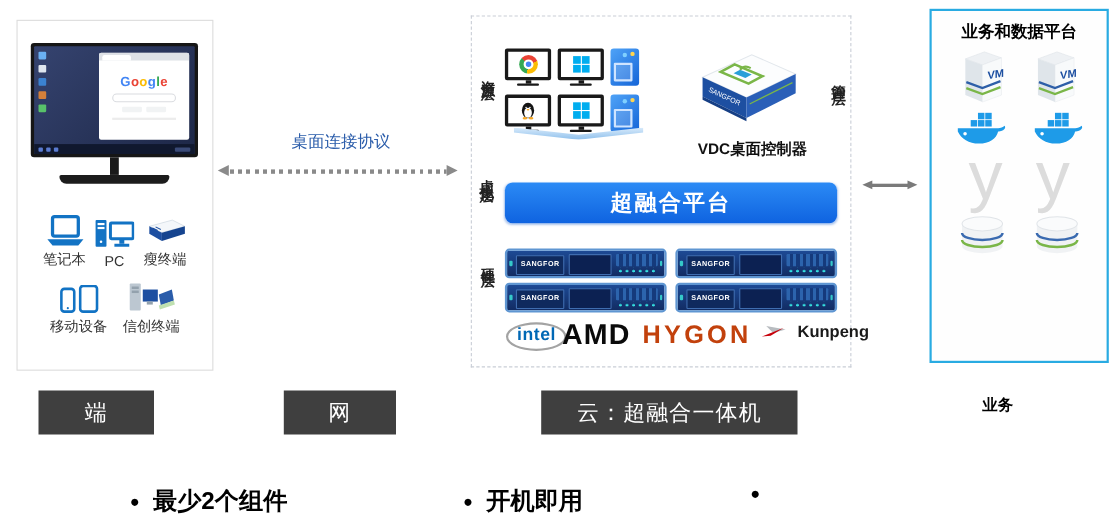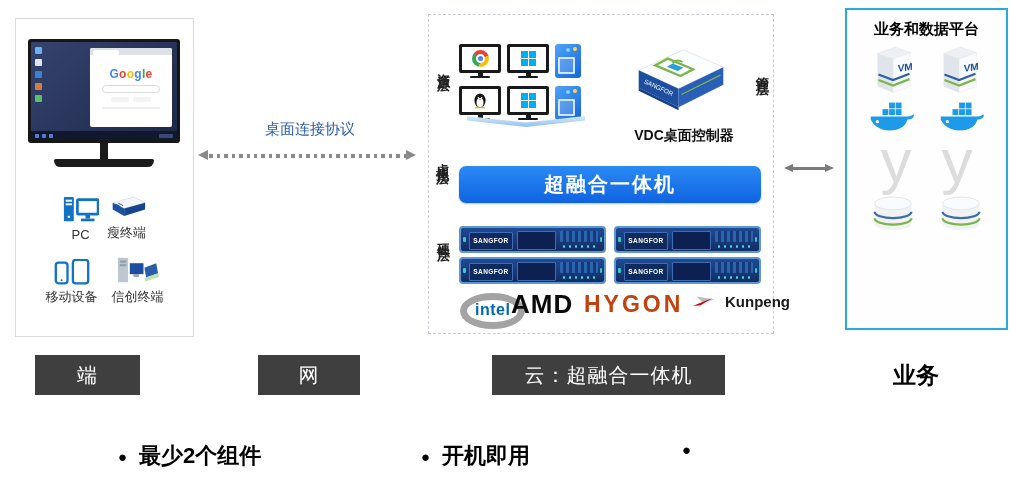--- a/index.html
+++ b/index.html
@@ -98,21 +98,21 @@
   .rack-brand{position:absolute;left:8px;top:3.5px;height:16px;width:42px;background:#0f2a5e;
               border:1px solid #3f6db0;border-radius:1px;color:#fff;font-size:6.5px;font-weight:bold;
               display:flex;align-items:center;justify-content:center;letter-spacing:.4px;}
   .rack-screen{position:absolute;left:56px;top:3px;width:37px;height:17px;background:#0c2152;border:1px solid #3f6db0;border-radius:1px;}
   .rack-slots{position:absolute;left:99px;top:3px;right:6px;height:11px;
               background:repeating-linear-gradient(90deg,#2c64ad 0 3px,#153a7c 3px 6px);border-radius:1px;}
   .rack-dots{position:absolute;left:99px;right:6px;top:15px;height:5px;
              background-image:radial-gradient(circle,#35e0e0 1px,transparent 1.4px);background-size:6px 5px;background-position:1px 1px;}
 
   .vendors{position:absolute;left:0;right:0;top:270px;height:36px;}
-  .intel{position:absolute;left:31px;top:8px;color:#0068b5;border:7px solid #a3a3a3;border-radius:50%;
+  .intel{position:absolute;left:31px;top:8px;color:#0068b5;border:2px solid #a3a3a3;border-radius:50%;
          padding:2px 8px 4px;font-size:16px;font-weight:bold;letter-spacing:.5px;line-height:16px;}
   .amd{position:absolute;left:82px;top:4px;font-size:26px;font-weight:bold;color:#0a0a0a;letter-spacing:1px;}
   .hygon{position:absolute;left:155px;top:6px;font-size:23px;font-weight:bold;color:#c2410c;letter-spacing:3px;}
   .kunpeng{position:absolute;left:262px;top:8px;display:flex;align-items:center;gap:10px;}
   .kunpeng-text{font-size:15px;font-weight:bold;color:#1a1a1a;}
 
   
   .solidline{position:absolute;left:792px;top:167px;width:34px;height:2.5px;background:#7a7a7a;}
   .sah-left{left:784px;top:163.5px;border-top:4.5px solid transparent;border-bottom:4.5px solid transparent;border-right:9px solid #7a7a7a;}
   .sah-right{left:825px;top:163.5px;border-top:4.5px solid transparent;border-bottom:4.5px solid transparent;border-left:9px solid #7a7a7a;}
@@ -128,21 +128,21 @@
   .gray-y{font-size:62px;line-height:62px;color:#dcdcdc;font-weight:400;}
   .row-db{margin-top:2px;gap:22px;}
   .biz-caption{margin-top:8px;font-size:13px;color:#3a4f63;text-align:center;line-height:1.55;}
 
   
   .tagbox{position:absolute;top:355px;height:40px;background:#3f3f3f;color:#fff;font-size:20px;
           display:flex;align-items:center;justify-content:center;letter-spacing:1px;}
   .tag-duan{left:35px;width:105px;}
   .tag-wang{left:258px;width:102px;}
   .tag-yun{left:492px;width:233px;}
-  .tag-yewu{position:absolute;left:893px;top:360px;font-size:23px;font-weight:bold;color:#000;text-align:right;}
+  .tag-yewu{position:absolute;left:893px;top:360px;font-size:14px;font-weight:bold;color:#000;text-align:right;}
 
   
   .bullet{position:absolute;top:441px;display:flex;align-items:center;font-size:22px;font-weight:bold;color:#000;}
   .bullet .dot{font-size:15px;margin-right:12px;}
   .bullet1{left:118px;} .bullet2{left:421px;} .bullet3{left:682px;}
 </style>
 </head>
 <body>
 
 <div class="canvas">
@@ -176,20 +176,27 @@
               <i></i>
               <span class="clock"></span>
             </div>
         </div>
       </div>
       <div class="mon-neck"></div>
       <div class="mon-base"></div>
     </div>
 
     <div class="dev-row dev-row1">
+      <div class="dev">
+        <svg viewBox="0 0 38 32" width="36" height="30">
+          <rect x="7" y="2" width="25" height="19" rx="2" fill="none" stroke="#1273c4" stroke-width="3.2"></rect>
+          <path d="M2 24 h35 l-5 6 h-25 z" fill="#1273c4"></path>
+        </svg>
+        <span class="dev-label">笔记本</span>
+      </div>
       <div class="dev">
         <svg viewBox="0 0 40 32" width="36" height="29">
           <rect x="1" y="1" width="11" height="27" rx="1" fill="#1273c4"></rect>
           <rect x="3" y="4" width="7" height="2.2" fill="#fff"></rect>
             <rect x="3" y="8" width="7" height="2.2" fill="#fff"></rect>
           <circle cx="6.5" cy="23" r="1.3" fill="#fff"></circle>
           <rect x="16" y="4" width="23" height="16" rx="1" fill="none" stroke="#1273c4" stroke-width="3"></rect>
           <rect x="25" y="21" width="5" height="4" fill="#1273c4"></rect>
           <rect x="20" y="25" width="15" height="3" fill="#1273c4"></rect>
         </svg>
@@ -306,21 +313,21 @@
         <polygon points="14,46 55,66 55,69 14,49" fill="#163f85"></polygon>
         <polygon points="44,16 70,27 57,34 31,23" fill="none" stroke="#7ab648" stroke-width="2.4"></polygon>
         <polygon points="49,21 60,25.5 54,28.8 43,24.3" fill="#2a9fd8"></polygon>
         <path d="M49 21 q4 -5 10 -1.5" stroke="#7ab648" stroke-width="2" fill="none"></path>
         <line x1="58" y1="53" x2="98" y2="33" stroke="#7ab648" stroke-width="1.2"></line>
         <text x="19" y="41" font-size="6.5" fill="#ffffff" transform="rotate(25 19 41)">SANGFOR</text>
       </svg>
     </div>
     <div class="cap cap-vdc">VDC桌面控制器</div>
 
-    <div class="hci-bar">超融合一体机</div>
+    <div class="hci-bar">超融合平台</div>
 
     <div class="racks">
       <div class="rack">
         <span class="rack-brand">SANGFOR</span>
         <span class="rack-screen"></span>
         <span class="rack-slots"></span>
         <span class="rack-dots"></span>
       </div>
       <div class="rack">
         <span class="rack-brand">SANGFOR</span>

